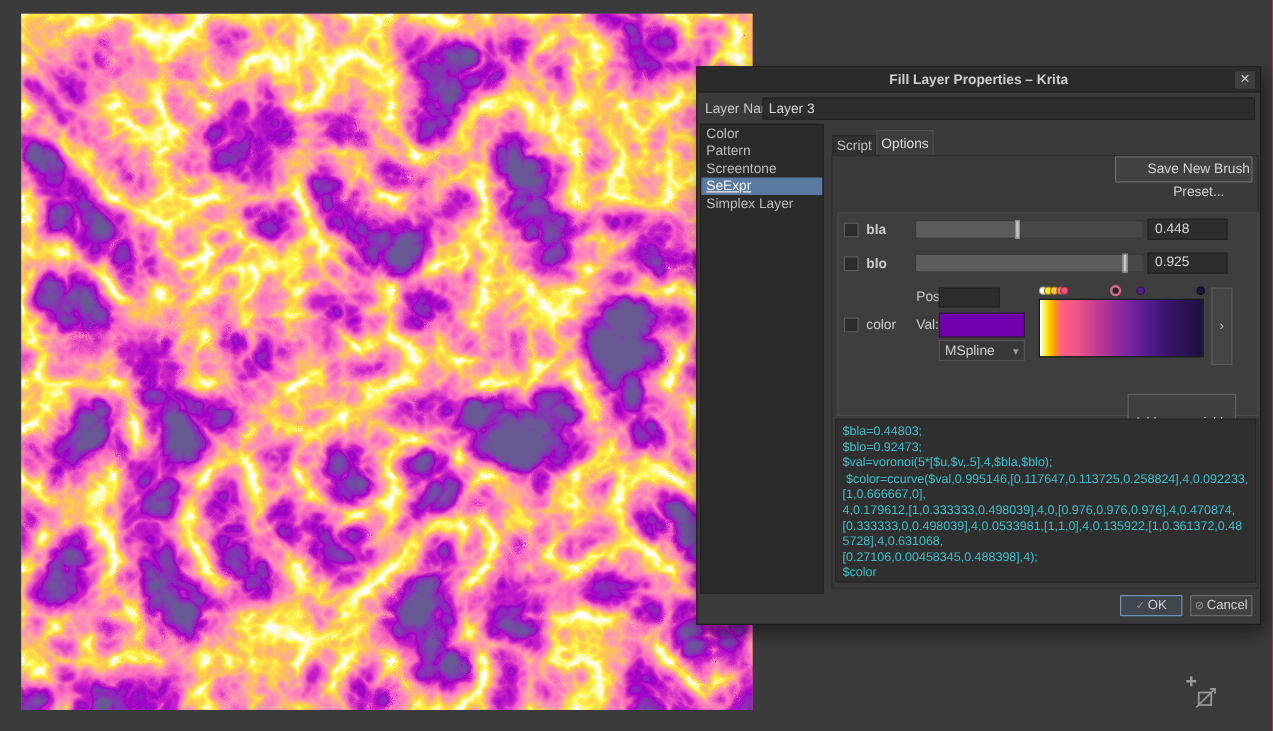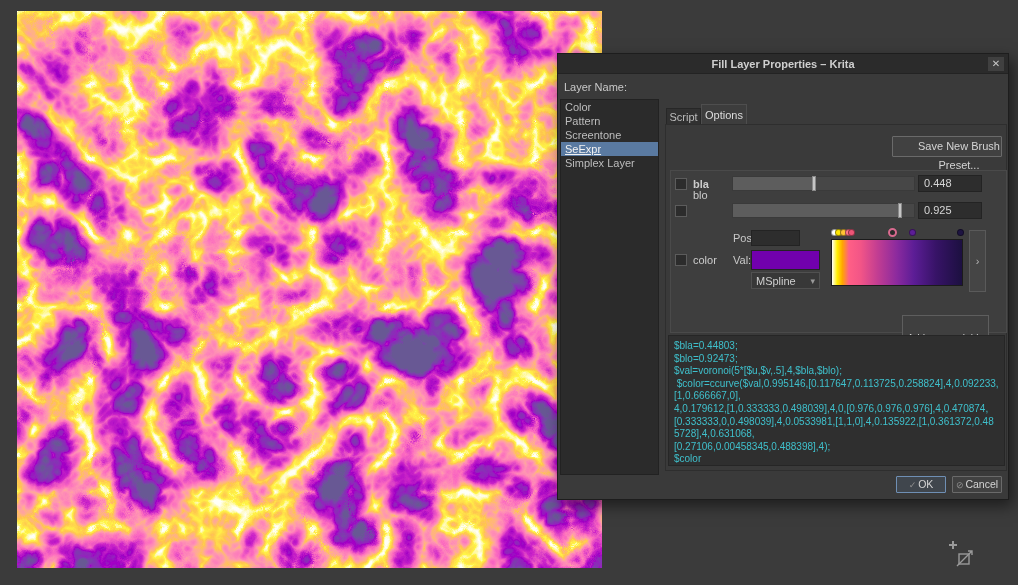--- a/index.html
+++ b/index.html
@@ -64,21 +64,21 @@
   .tabpage {
     position:absolute; left:107px; top:70px; width:342px; height:347px;
     background:#3a3a3a; border:1px solid #2e2e2e;
   }
 
   .btn {
     background:#414141; border:1px solid #6a6a6a; color:#d4d4d4;
     font-family:"Liberation Sans", sans-serif; font-size:11px;
     text-align:center; cursor:default;
   }
-  .btn-save { position:absolute; right:4px; top:11px; width:110px; height:21px; line-height:19px; border-radius:1px;padding-left:24px; }
+  .btn-save { position:absolute; right:4px; top:0; width:110px; height:21px; line-height:19px; border-radius:1px;padding-left:24px; }
 
   
   .varframe {
     position:absolute; left:4px; top:45px; width:337px; height:163px;
     background:#3e3e3e; border:1px solid #4a4a4a;
   }
   .checkbox {
     position:absolute; width:12px; height:12px;
     background:#2c2c2c; border:1px solid #5c5c5c;
   }
@@ -159,20 +159,21 @@
 
 <div class="dialog">
 
   <div class="titlebar">
     <span class="title">Fill Layer Properties – Krita</span>
     <span class="close-btn">✕</span>
   </div>
 
   <div class="row-layername">
     <span class="lbl label-layername">Layer Name:</span>
+    <input class="input input-layername" value="Layer 3" style="">
   </div>
 
   <div class="list">
       <div class="list-item">Color</div>
       <div class="list-item">Pattern</div>
       <div class="list-item">Screentone</div>
       <div class="list-item selected">SeExpr</div>
       <div class="list-item">Simplex Layer</div>
     </div>
 
@@ -187,21 +188,21 @@
 
       <div class="checkbox" style="left:4px; top:7px;"></div>
       <span class="varname" style="left:22px; top:7px;font-weight:bold;">bla</span>
       <div class="slider" style="left:61px; top:5px; width:183px;">
         <div class="fill" style="width: 44.8%;"></div>
         <div class="handle" style="left: calc(44.8% - 2px);"></div>
       </div>
       <div class="valuebox" style="left:247px; top:4px;">0.448</div>
 
       <div class="checkbox" style="left:4px; top:34px;"></div>
-      <span class="varname" style="left:22px; top:18px;">blo</span>
+      <span class="varname" style="left:22px; top:34px;font-weight:bold;">blo</span>
       <div class="slider" style="left:61px; top:32px; width:183px;">
         <div class="fill" style="width: 92.5%;"></div>
         <div class="handle" style="left: calc(92.5% - 2px);"></div>
       </div>
       <div class="valuebox" style="left:247px; top:31px;">0.925</div>
 
       <div class="checkbox" style="left:4px; top:83px;"></div>
       <span class="varname" style="left:22px; top:83px;">color</span>
 
       <span class="lbl" style="position:absolute; left:62px; top:61px;">Pos:</span>

